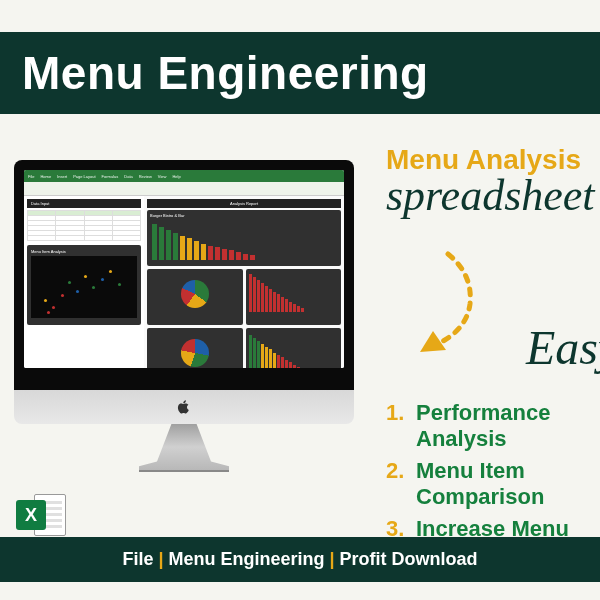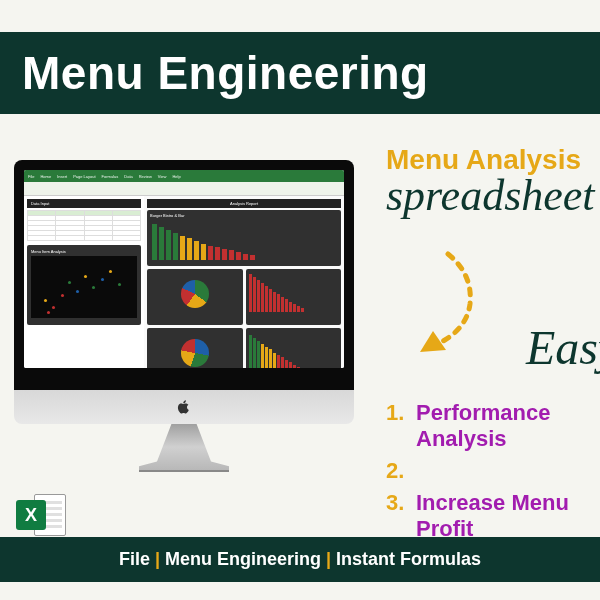--- a/index.html
+++ b/index.html
@@ -197,21 +197,21 @@
   top: 286px;
 }
 .feat {
   display: flex;
   gap: 10px;
   font-size: 22px;
   font-weight: 700;
   margin-bottom: 6px;
 }
 .num { color: #e6a817; min-width: 20px; }
-.txt { color: #a21caf; }
+.txt { color: #15803d; }
 
 
 .excel-icon {
   position: absolute;
   bottom: 60px;
   left: 16px;
   width: 50px;
   height: 50px;
 }
 .excel-sheet {
@@ -440,31 +440,32 @@
 
   <div class="easy-word" style="position:absolute;left:496px;top:206px">Easy</div>
 
   <div class="features">
     <div class="feat">
       <span class="num">1.</span>
       <span class="txt">Performance Analysis</span>
     </div>
     <div class="feat">
       <span class="num">2.</span>
+      <span class="txt">Menu Item Comparison</span>
     </div>
     <div class="feat">
       <span class="num">3.</span>
       <span class="txt">Increase Menu Profit</span>
     </div>
   </div>
 
 </div>
 
 <div class="excel-icon">
   <div class="excel-sheet"></div>
   <div class="excel-x">X</div>
 </div>
 
 <div class="bottom-band">
   <span class="bottom-text">
-    <span>File</span><span class="orange"> | </span><span>Menu Engineering</span><span class="orange"> | </span><span>Instant Formulas</span>
+    <span>File</span><span class="orange"> | </span><span>Menu Engineering</span><span class="orange"> | </span><span>Profit Download</span>
   </span>
 </div>
 
 </body></html>

